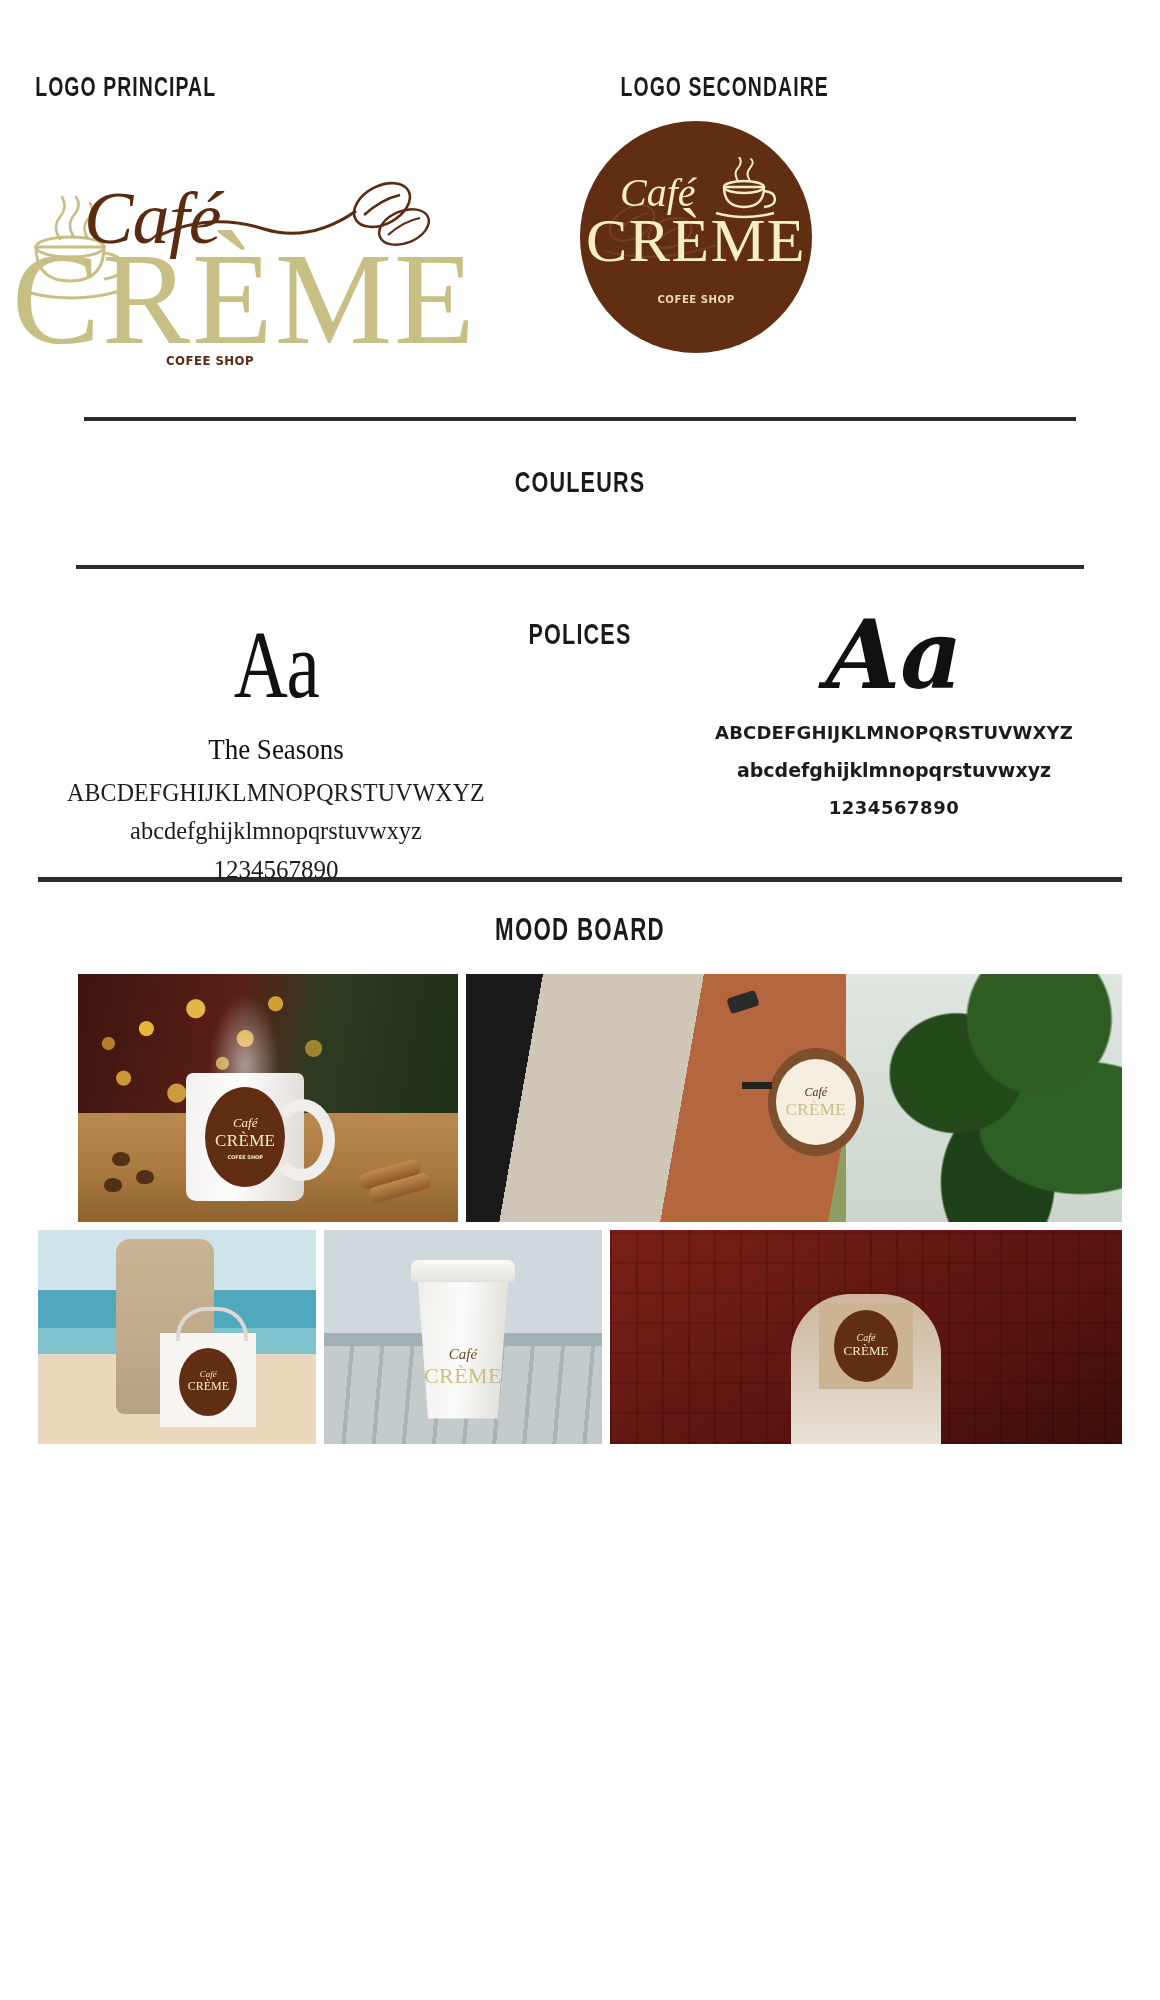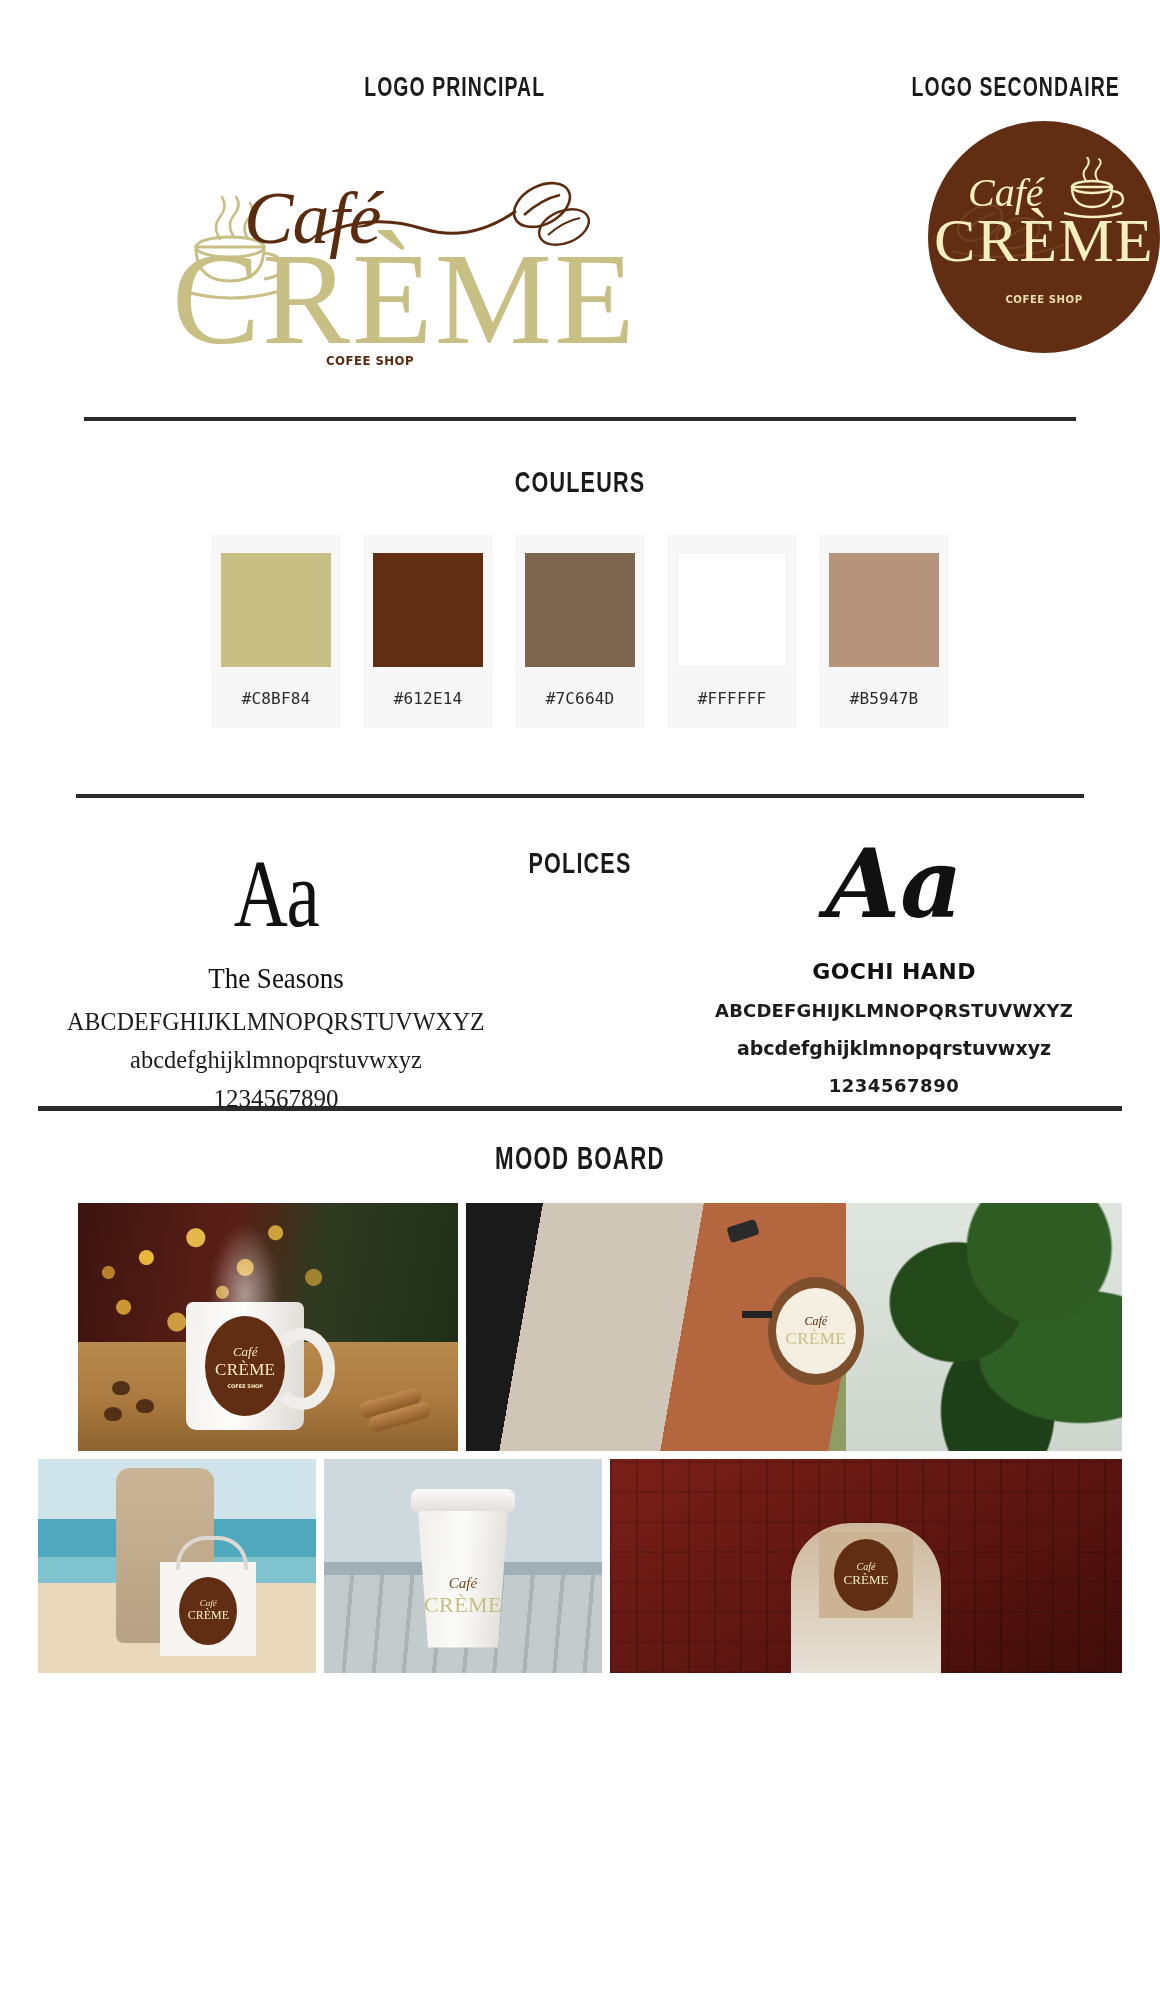--- a/index.html
+++ b/index.html
@@ -31,21 +31,21 @@
   .rule {
     height:4px;
     background:#2b2b2b;
   }
 
   
   .logos-row {
     display:flex;
     padding-top:72px;
   }
-  .logo-col { flex:1; display:flex; flex-direction:column; align-items:flex-end; }
+  .logo-col { flex:1; display:flex; flex-direction:column; align-items:flex-start; }
   .logo-col .section-title { font-size:27px; }
 
   
   .primary-logo {
     position:relative;
     width:420px;
     height:230px;
     margin-top:52px;
   }
   .cup-mark {
@@ -519,63 +519,40 @@
       <div class="s-creme">CRÈME</div>
       <div class="s-tagline">COFEE SHOP</div>
     </div>
   </div>
 </div>
 
 <div class="colors-section">
   <div class="rule"></div>
   <div class="section-title">COULEURS</div>
 
-  <div class="swatches">
-    <div class="swatch-card">
-      <div class="swatch-chip" style="background:#C8BF84"></div>
-      <div class="swatch-label">#C8BF84</div>
-    </div>
-    <div class="swatch-card">
-      <div class="swatch-chip" style="background:#612E14"></div>
-      <div class="swatch-label">#612E14</div>
-    </div>
-    <div class="swatch-card">
-      <div class="swatch-chip" style="background:#7C664D"></div>
-      <div class="swatch-label">#7C664D</div>
-    </div>
-    <div class="swatch-card">
-      <div class="swatch-chip is-white" style="background:#FFFFFF"></div>
-      <div class="swatch-label">#FFFFFF</div>
-    </div>
-    <div class="swatch-card">
-      <div class="swatch-chip" style="background:#B5947B"></div>
-      <div class="swatch-label">#B5947B</div>
-    </div>
-  </div>
 </div>
 
 <div class="fonts-section">
   <div class="rule"></div>
 
   <div class="fonts-inner">
     <div class="section-title">POLICES</div>
 
     <div class="font-col left">
       <div class="font-aa-serif">Aa</div>
       <div class="font-name-serif">The Seasons</div>
       <div class="spec-serif">
         <div class="upper">ABCDEFGHIJKLMNOPQRSTUVWXYZ</div>
         <div class="lower">abcdefghijklmnopqrstuvwxyz</div>
         <div class="digits">1234567890</div>
       </div>
     </div>
 
     <div class="font-col right">
       <div class="font-aa-hand">Aa</div>
-      <div class="font-name-hand">GOCHI HAND</div>
       <div class="spec-hand">
         <div class="upper">ABCDEFGHIJKLMNOPQRSTUVWXYZ</div>
         <div class="lower">abcdefghijklmnopqrstuvwxyz</div>
         <div class="digits">1234567890</div>
       </div>
     </div>
   </div>
 </div>
 
 <div class="mood-section">

